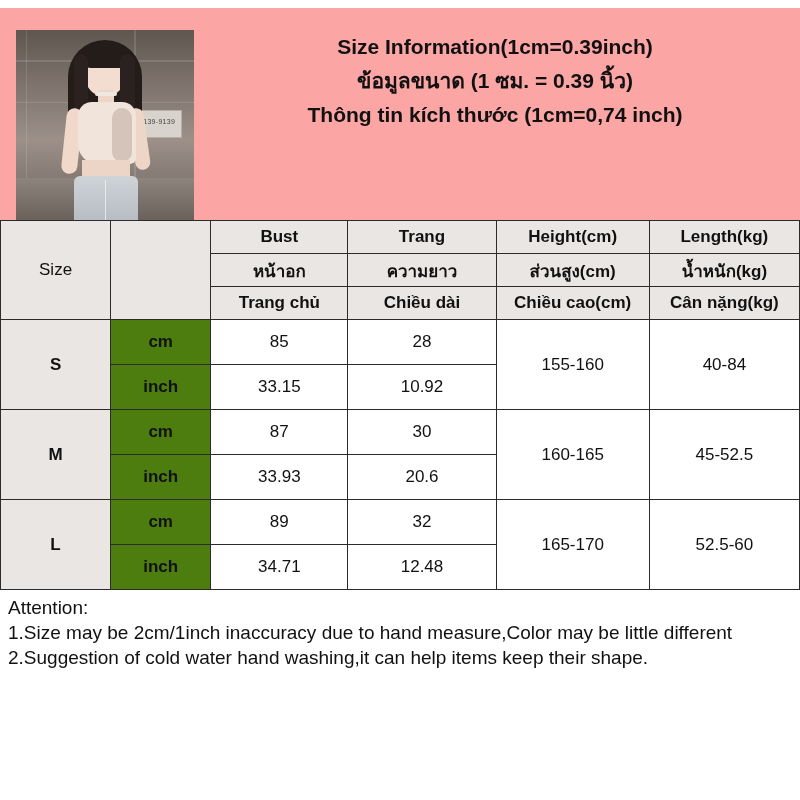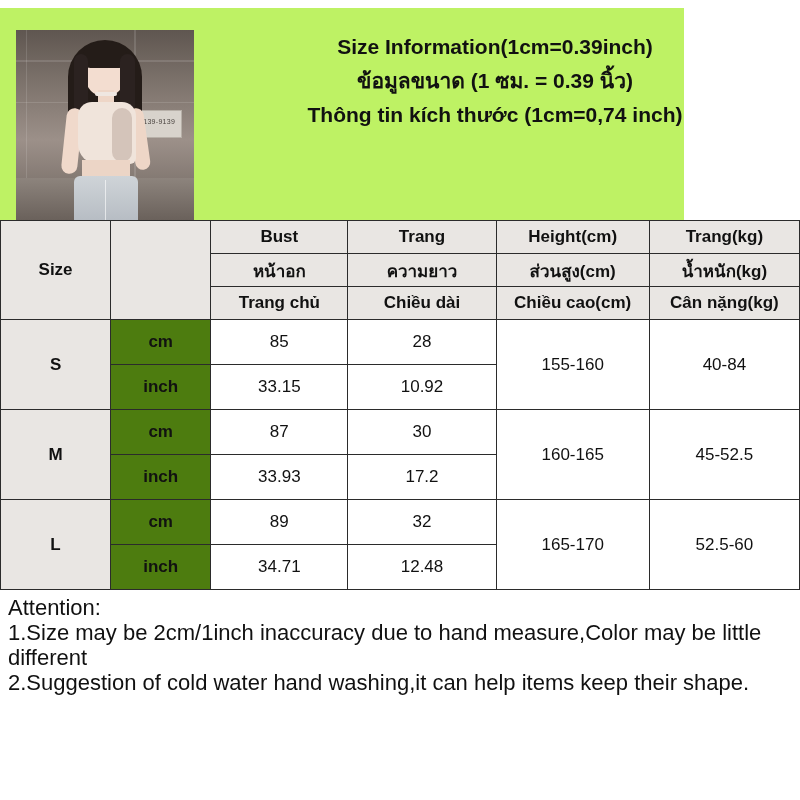--- a/index.html
+++ b/index.html
@@ -19,23 +19,23 @@
     width: 800px;
     height: 800px;
     background: #ffffff;
   }
 
   
   .header {
     position: absolute;
     left: 0;
     top: 8px;
-    width: 684px;
+    width: 800px;
     height: 212px;
-    background: #bef264;
+    background: #fca5a5;
     box-sizing: border-box;
   }
   .photo {
     position: absolute;
     left: 16px;
     top: 22px;
     width: 178px;
     height: 190px;
     overflow: hidden;
     background: #6d6560;
@@ -216,21 +216,21 @@
     font-weight: bold;
   }
   .hdr-th {
     background: #e9e6e3;
     font-weight: bold;
     font-size: 17px;
     margin-top: 31px;
   }
   .size-label {
     background: #e9e6e3;
-    font-weight: bold;
+    font-weight: normal;
     font-size: 26px;
   }
   .size-cell {
     background: #e9e6e3;
     font-weight: bold;
     font-size: 20px;
   }
   .unit-cell {
     background: #4d7c0f;
     font-weight: bold;
@@ -247,21 +247,21 @@
   .attention {
     position: absolute;
     left: 0;
     top: 589px;
     width: 800px;
     box-sizing: border-box;
     padding: 6px 8px 8px 8px;
   }
   .attention p {
     margin: 0;
-    font-size: 22px;
+    font-size: 19px;
     line-height: 25px;
     color: #111;
   }
 </style>
 </head>
 <body>
 
 <div id="sheet">
 
   <div class="header">
@@ -307,21 +307,21 @@
       <col style="width:153px">
       <col style="width:150px">
     </colgroup>
     <tbody>
       <tr class="hdr-row">
         <td class="size-label" rowspan="3">Size</td>
         <td class="hdr" rowspan="3"></td>
         <td class="hdr-th">Bust</td>
         <td class="hdr-th">Trang</td>
         <td class="hdr-th">Height(cm)</td>
-        <td class="hdr-th">Trang(kg)</td>
+        <td class="hdr-th">Length(kg)</td>
       </tr>
       <tr class="hdr-row">
         <td class="hdr-th">หน้าอก</td>
         <td class="hdr-th">ความยาว</td>
         <td class="hdr-th">ส่วนสูง(cm)</td>
         <td class="hdr-th">น้ำหนัก(kg)</td>
       </tr>
       <tr class="hdr-row">
         <td class="hdr-th">Trang chủ</td>
         <td class="hdr-th">Chiều dài</td>
@@ -347,21 +347,21 @@
         <td class="size-cell" rowspan="2">M</td>
         <td class="unit-cell">cm</td>
         <td class="val">87</td>
         <td class="val">30</td>
         <td class="val" rowspan="2">160-165</td>
         <td class="val" rowspan="2">45-52.5</td>
       </tr>
       <tr class="data-row">
         <td class="unit-cell">inch</td>
         <td class="val">33.93</td>
-        <td class="val">17.2</td>
+        <td class="val">20.6</td>
       </tr>
 
       <tr class="data-row">
         <td class="size-cell" rowspan="2">L</td>
         <td class="unit-cell">cm</td>
         <td class="val">89</td>
         <td class="val">32</td>
         <td class="val" rowspan="2">165-170</td>
         <td class="val" rowspan="2">52.5-60</td>
       </tr>

